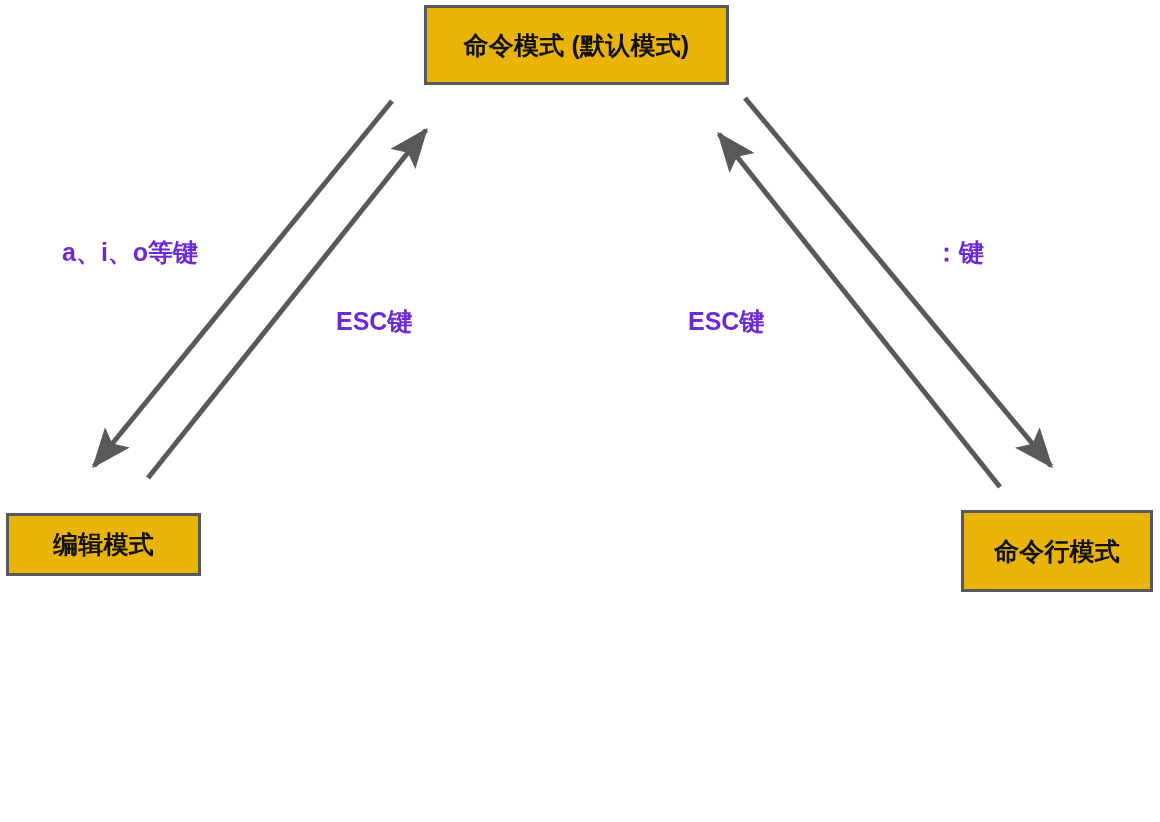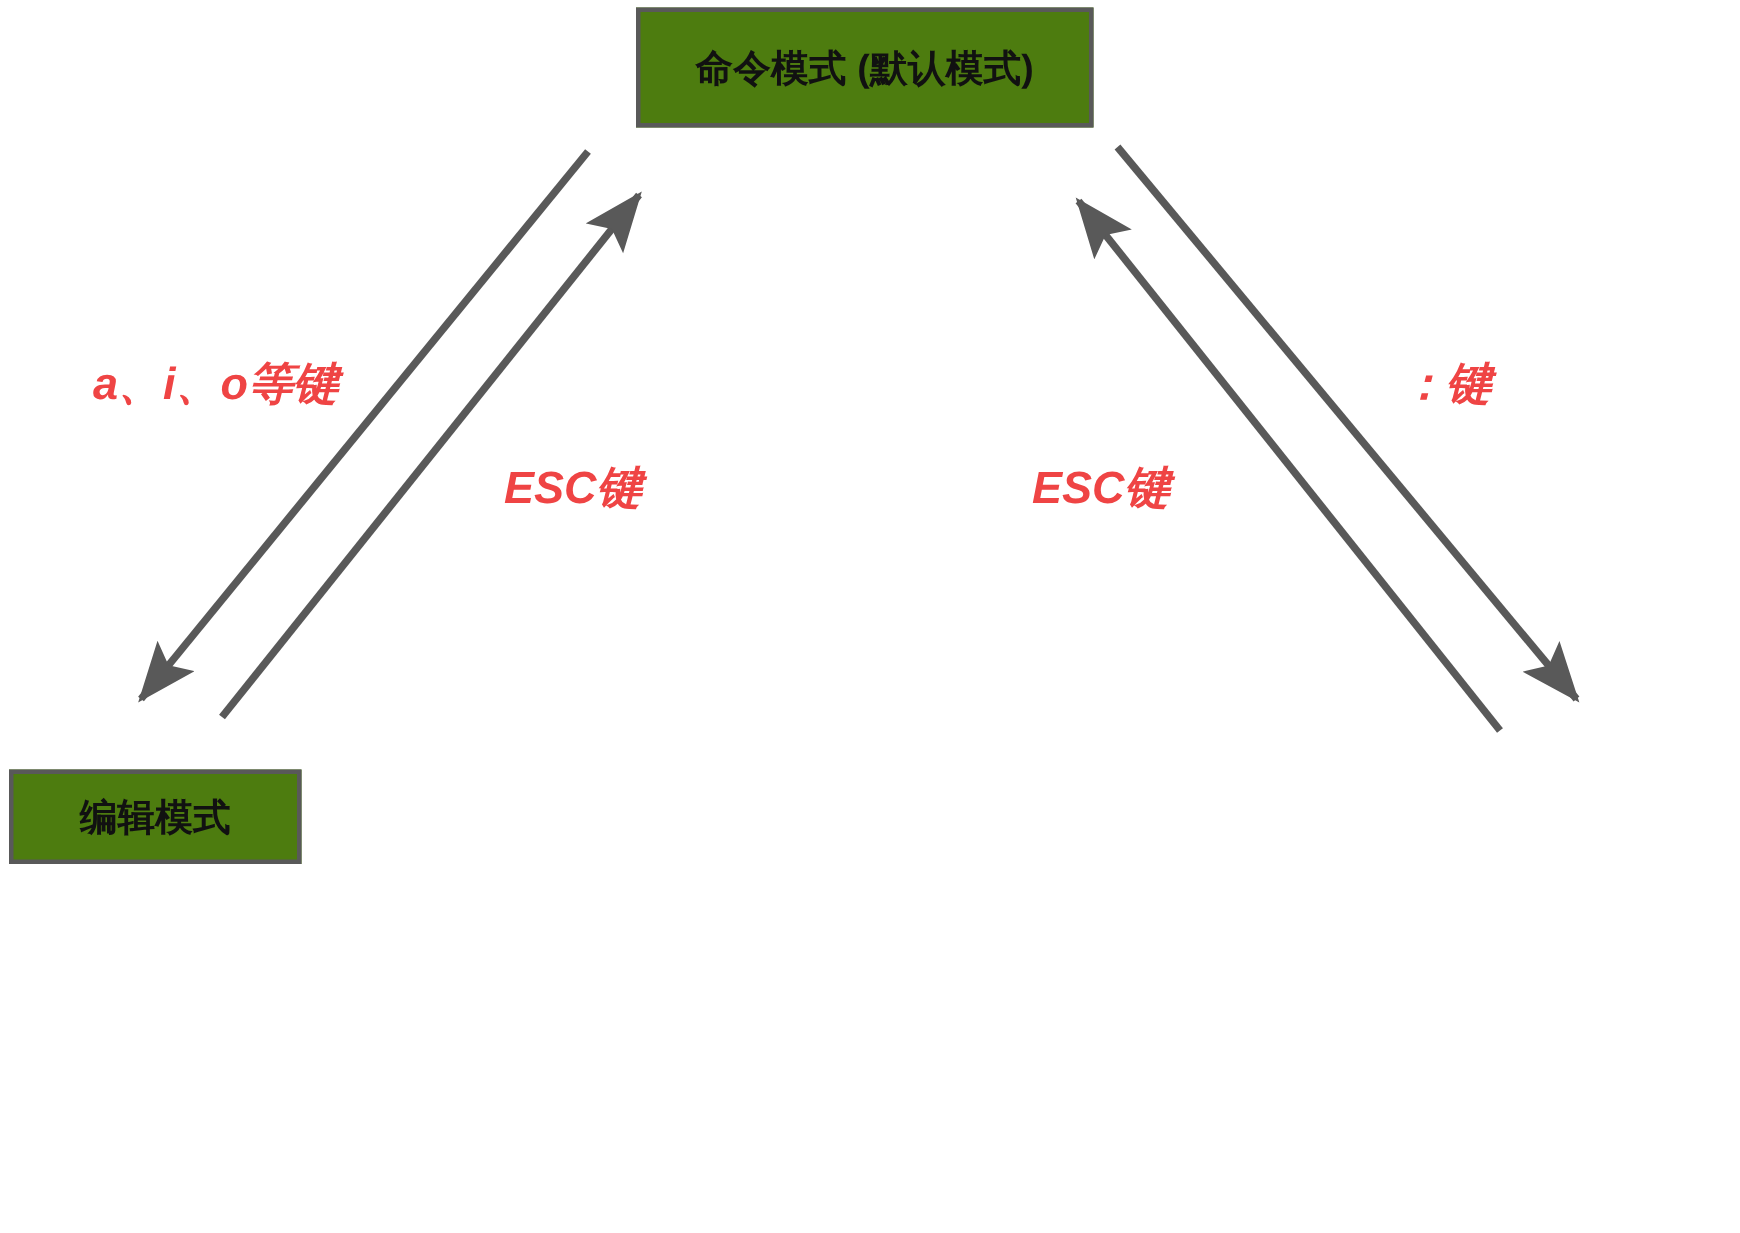--- a/index.html
+++ b/index.html
@@ -26,21 +26,21 @@
     position: absolute;
     left: 0;
     top: 0;
     width: 1160px;
     height: 822px;
     pointer-events: none;
   }
   .node {
     position: absolute;
     box-sizing: border-box;
-    background: #4d7c0f;
+    background: #eab308;
     border: 3px solid #595959;
     display: flex;
     align-items: center;
     justify-content: center;
     color: #111111;
     font-weight: bold;
     letter-spacing: 0.2px;
     text-align: center;
   }
   #node-command {
@@ -59,25 +59,24 @@
   }
   #node-cmdline {
     left: 961px;
     top: 510px;
     width: 192px;
     height: 82px;
     font-size: 25px;
   }
   .edge-label {
     position: absolute;
-    color: #ef4444;
+    color: #6d28d9;
     font-weight: bold;
-    font-size: 30px;
+    font-size: 25px;
     white-space: nowrap;
-    font-style: italic;
   }
   #label-insert-keys { left: 62px;  top: 236px; }
   #label-esc-left    { left: 336px; top: 305px; }
   #label-esc-right   { left: 688px; top: 305px; }
   #label-colon-key   { left: 934px; top: 236px; }
 </style>
 </head>
 <body>
 
 <div id="canvas">
@@ -99,20 +98,23 @@
   </svg>
 
   <div class="node" id="node-command">
     <span>命令模式 (默认模式)</span>
   </div>
 
   <div class="node" id="node-edit">
     <span>编辑模式</span>
   </div>
 
+  <div class="node" id="node-cmdline">
+    <span>命令行模式</span>
+  </div>
 
   <div class="edge-label" id="label-insert-keys">a、i、o等键</div>
 
   <div class="edge-label" id="label-esc-left">ESC键</div>
 
   <div class="edge-label" id="label-esc-right">ESC键</div>
 
   <div class="edge-label" id="label-colon-key">：键</div>
 
 </div>

